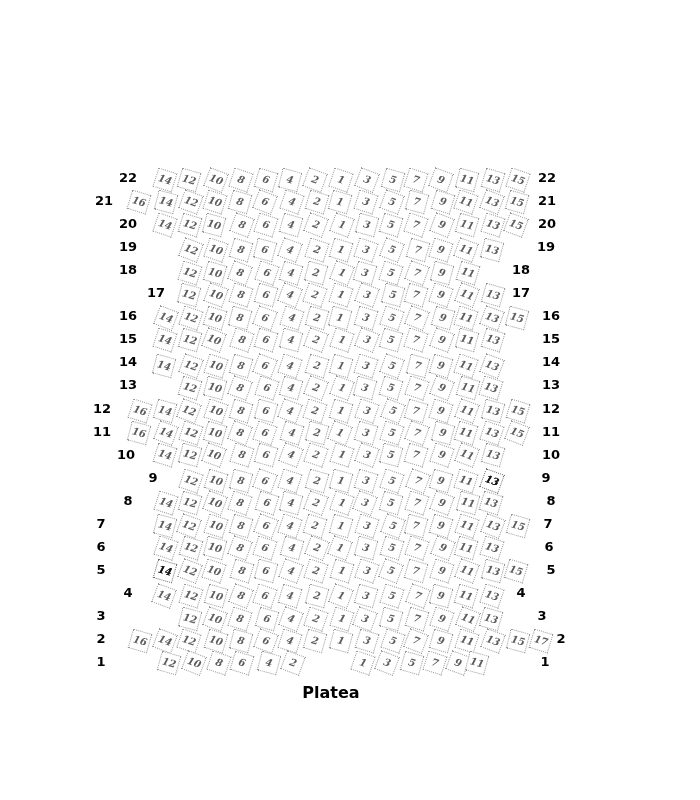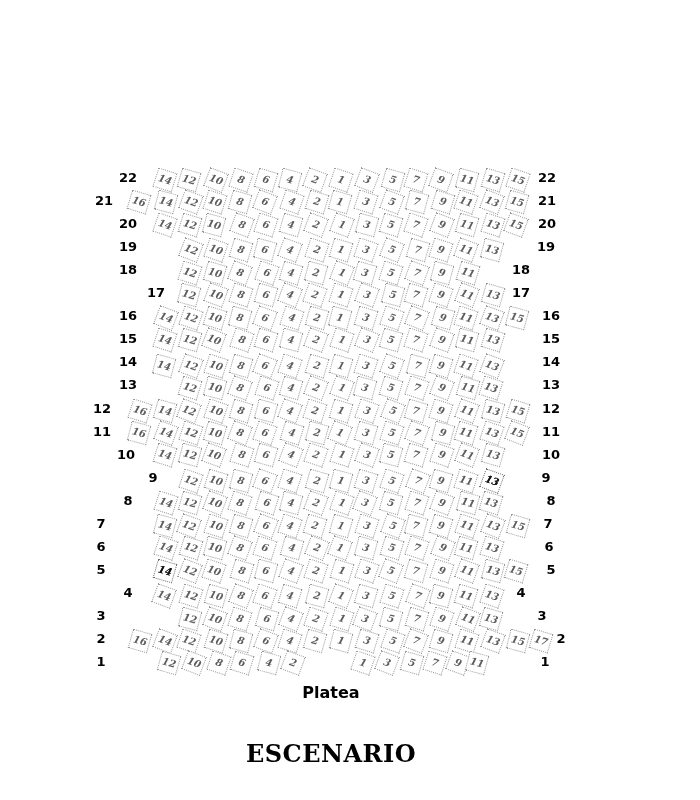--- a/index.html
+++ b/index.html
@@ -42,21 +42,20 @@
     font-weight:bold; font-size:24px; color:#000000;
     letter-spacing:0.5px;
     white-space:nowrap;
   }
 </style>
 </head>
 <body>
 
 <div id="map">
   <div class="area-label" style="left:331px; top:692px;">Platea</div>
-  <div class="stage-label" style="left:331px; top:753px;">ESCENARIO</div>
 <div class="row-label" style="left: 128px; top: 177px;">22</div>
     <div class="row-label" style="left: 547px; top: 177px;">22</div>
     <div class="seat" style="left: 164.65px; top: 180px; transform: translate(-50%, -50%) rotate(18deg);">14</div>
     <div class="seat" style="left: 189.3px; top: 180px; transform: translate(-50%, -50%) rotate(16deg);">12</div>
     <div class="seat" style="left: 216.45px; top: 180px; transform: translate(-50%, -50%) rotate(21deg);">10</div>
     <div class="seat" style="left: 241.1px; top: 180px; transform: translate(-50%, -50%) rotate(19deg);">8</div>
     <div class="seat" style="left: 265.75px; top: 180px; transform: translate(-50%, -50%) rotate(17deg);">6</div>
     <div class="seat" style="left: 290.4px; top: 180px; transform: translate(-50%, -50%) rotate(15deg);">4</div>
     <div class="seat" style="left: 315.05px; top: 180px; transform: translate(-50%, -50%) rotate(20deg);">2</div>
     <div class="seat" style="left: 341.2px; top: 180px; transform: translate(-50%, -50%) rotate(19deg);">1</div>

